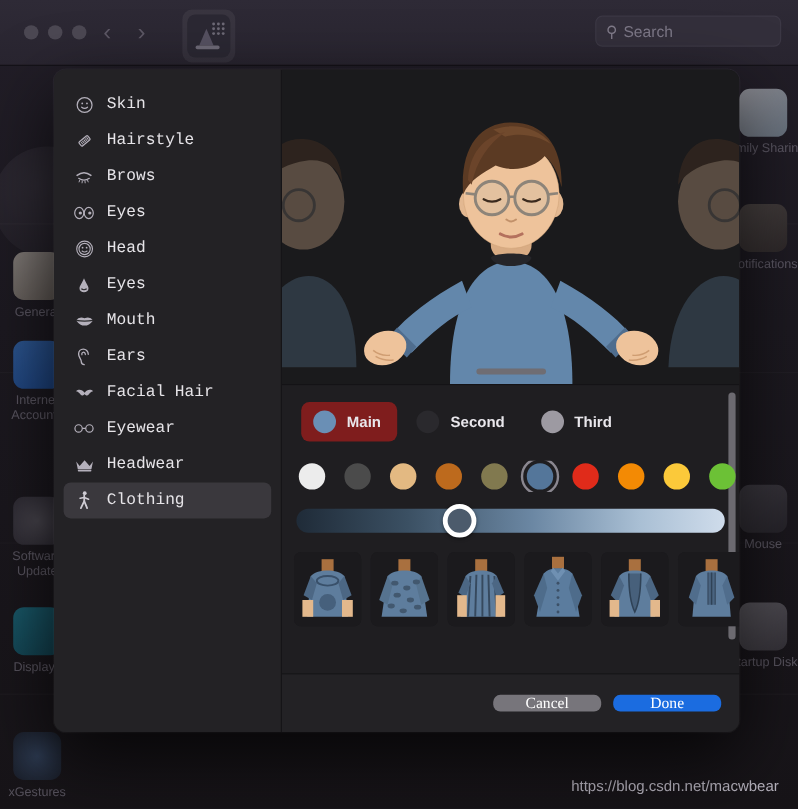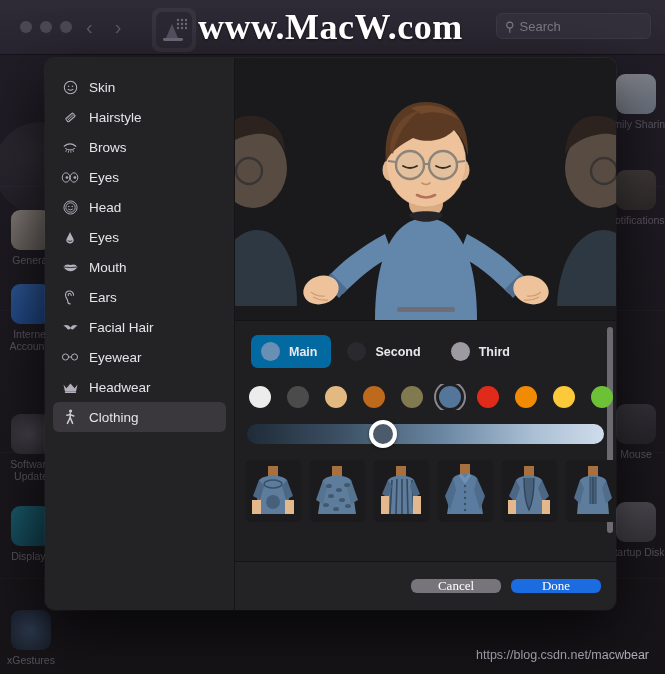--- a/index.html
+++ b/index.html
@@ -115,20 +115,21 @@
     z-index: 20;
   }
 
   
   .sidebar {
     width: 190px; flex: 0 0 190px;
     background: #232225;
     border-right: 1px solid #151417;
     padding: 14px 8px 8px 8px;
     box-sizing: border-box;
+    font-family: Liberation Mono, monospace;
   }
   .side-item {
     display: flex; align-items: center;
     height: 30px; padding: 0 8px; margin-bottom: 0px;
     border-radius: 6px;
     color: #e6e4e8; font-size: 13.5px;
     gap: 10px;
   }
   .side-item.selected { background: #3a383d; }
   .side-item .ico {
@@ -170,21 +171,21 @@
   .segmented {
     display: flex; align-items: center; gap: 6px;
     padding: 0 16px; margin-bottom: 16px;
   }
   .seg {
     display: flex; align-items: center; gap: 9px;
     padding: 7px 14px 7px 10px;
     border-radius: 7px;
     color: #e9e7ec; font-size: 12.5px; font-weight: 700;
   }
-  .seg.active { background: #0369a1; }
+  .seg.active { background: #7f1d1d; }
   .seg .dot { width: 19px; height: 19px; border-radius: 50%; }
 
   .swatches {
     display: flex; align-items: center; gap: 12px;
     padding: 0 12px; margin-bottom: 14px;
     overflow: hidden;
   }
   .sw-wrap {
     position: relative; flex: 0 0 auto;
     width: 26px; height: 26px;
@@ -726,15 +727,14 @@
       </div>
 
       <div class="footer">
         <button class="btn cancel">Cancel</button>
         <button class="btn done">Done</button>
       </div>
 
     </div>
   </div>
 
-  <div class="watermark">www.MacW.com</div>
 
 </div>
 
 </body></html>

